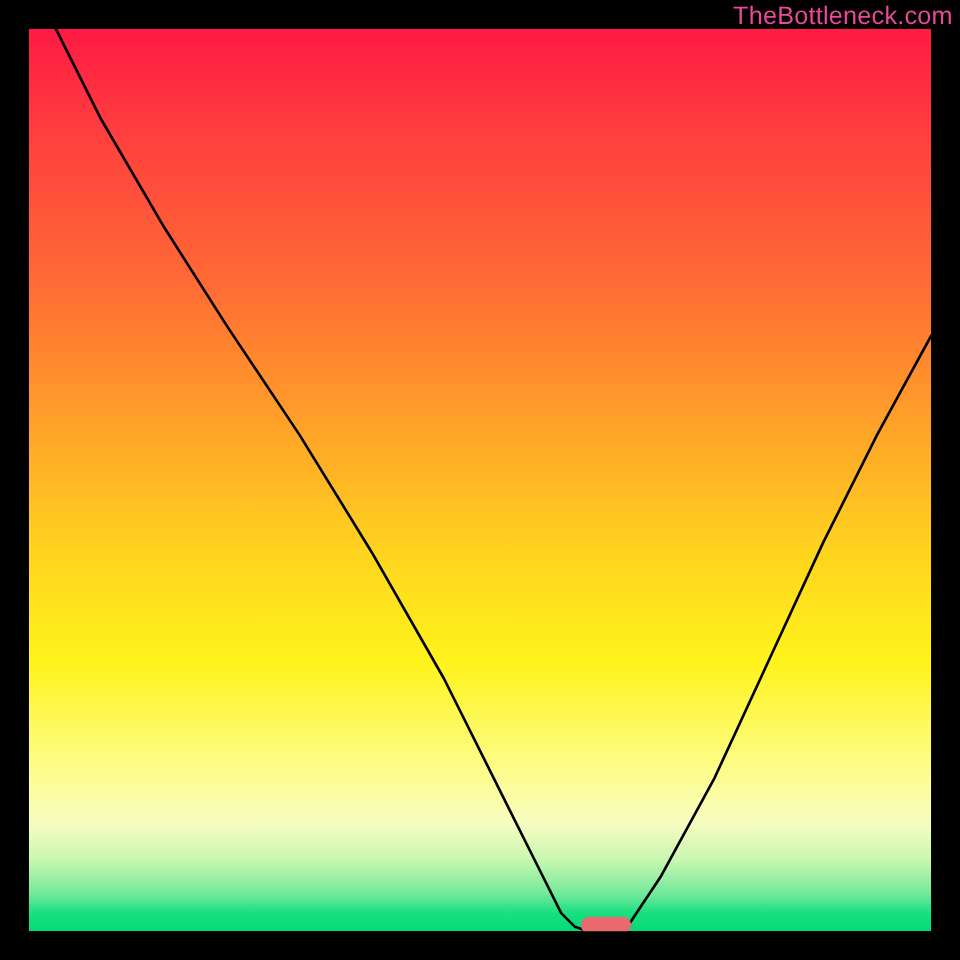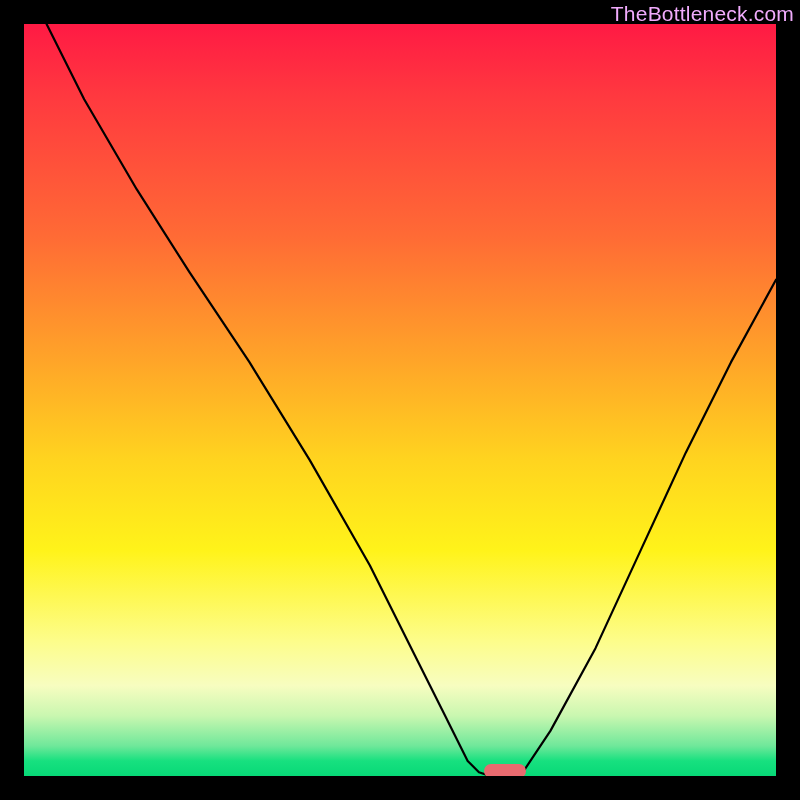--- a/index.html
+++ b/index.html
@@ -47,21 +47,21 @@
   svg.curve {
     position: absolute;
     inset: 0;
     width: 100%;
     height: 100%;
   }
   .watermark {
     position: absolute;
     top: 2px;
     right: 6px;
-    color: #f0abfc;
+    color: #ec4899;
     font-size: 21px;
     letter-spacing: 0.2px;
     font-weight: 500;
     user-select: none;
   }
   .marker {
     position: absolute;
     width: 42px;
     height: 14px;
     border-radius: 7px;

